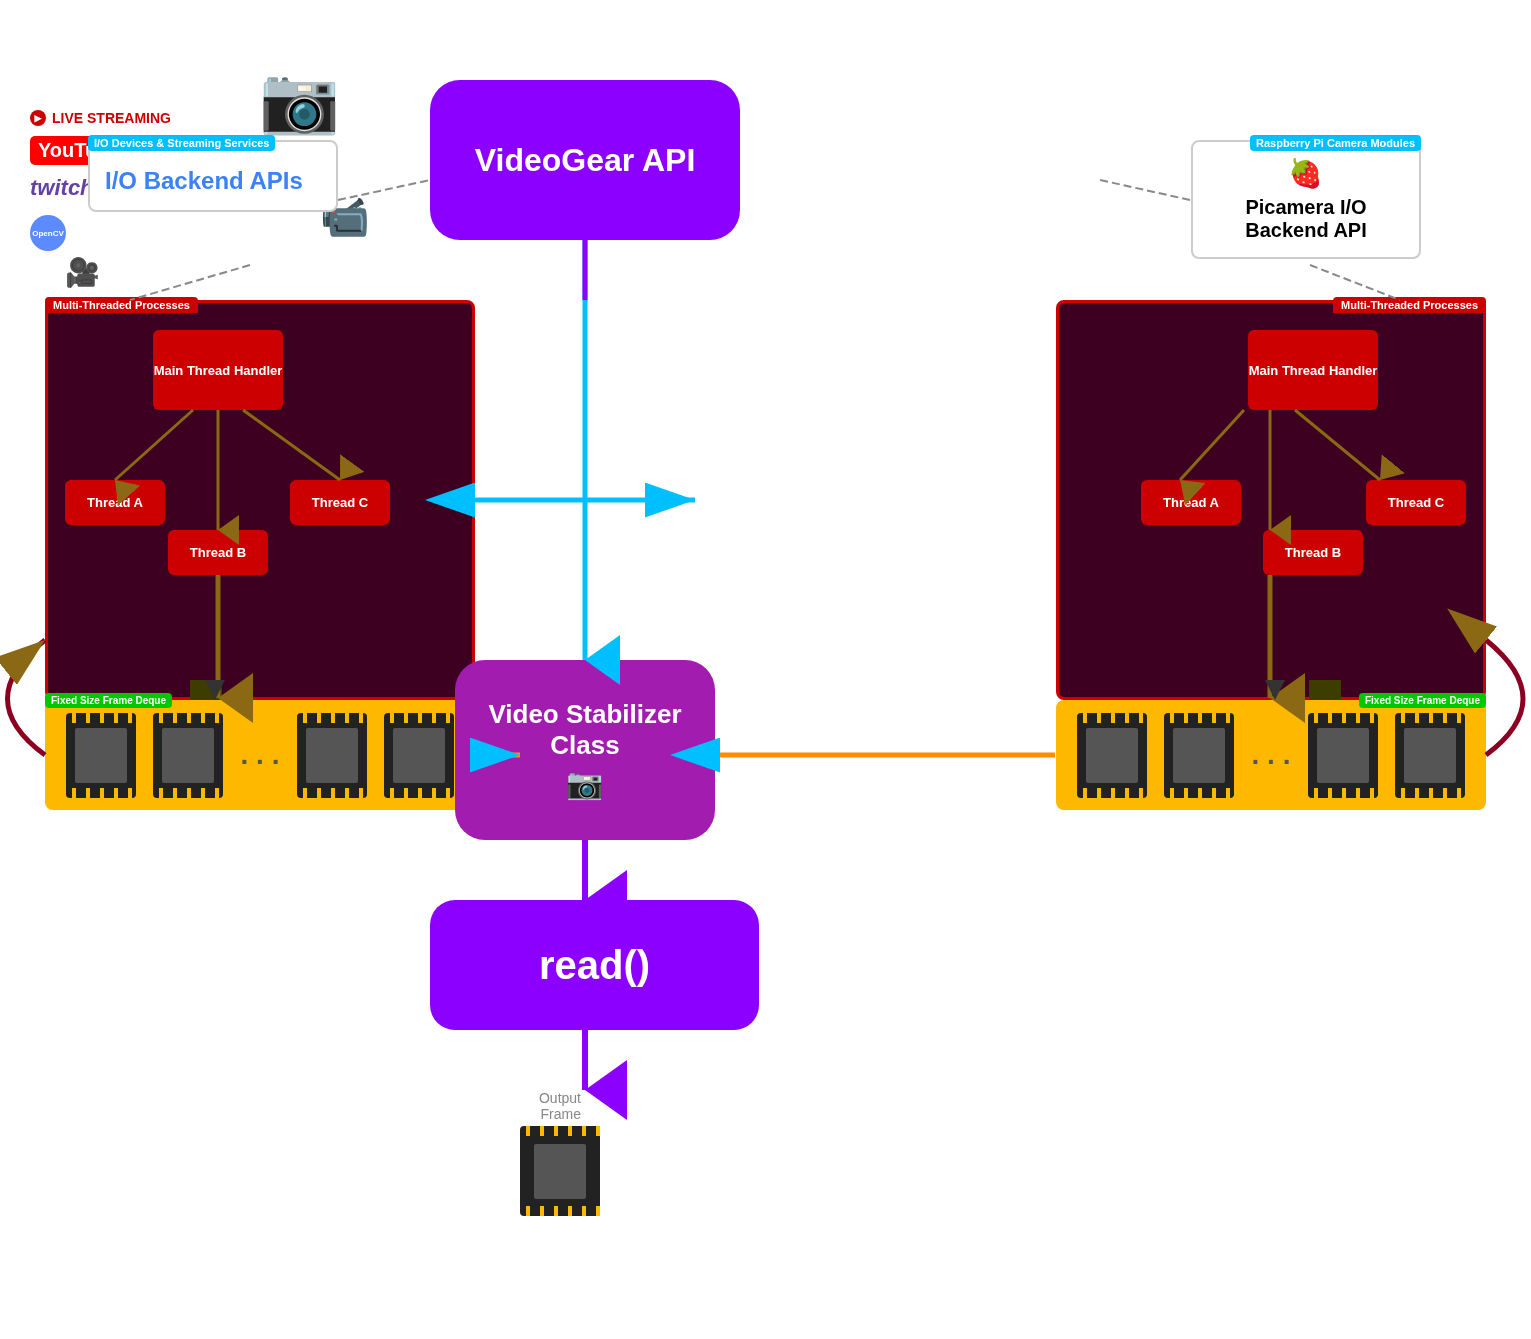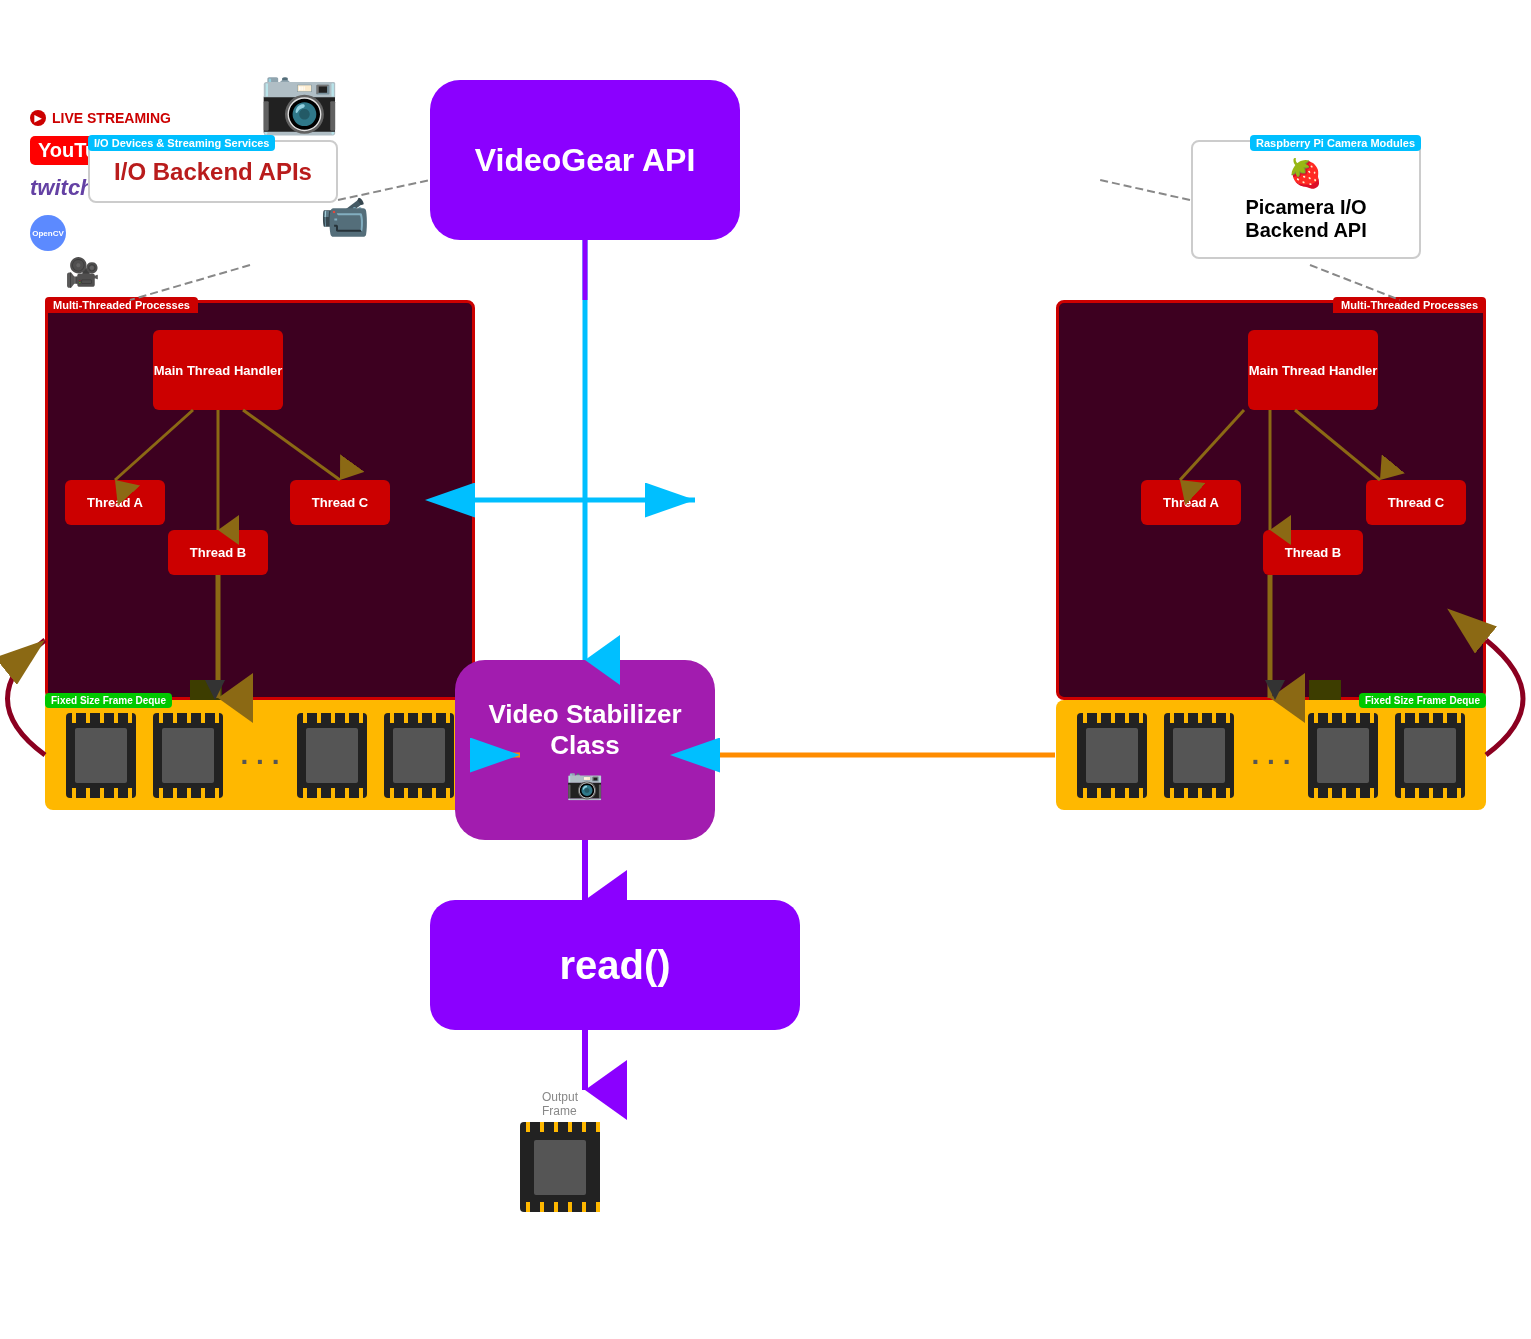--- a/index.html
+++ b/index.html
@@ -56,23 +56,22 @@
       color: #fff;
       font-size: 11px;
       font-weight: bold;
       padding: 2px 6px;
       border-radius: 4px;
       z-index: 11;
     }
     .io-backend-left .title {
       font-size: 24px;
       font-weight: bold;
-      color: #b91c1c;
-      margin-top: 1px;
-      text-align: center;
+      color: #3b82f6;
+      margin-top: 10px;
     }
 
     
     .picamera-box {
       position: absolute;
       right: 110px;
       top: 140px;
       width: 230px;
       background: #fff;
       border: 2px solid #ccc;
@@ -336,21 +335,21 @@
       font-size: 26px;
       font-weight: bold;
       z-index: 15;
     }
 
     
     .read-box {
       position: absolute;
       left: 430px;
       top: 900px;
-      width: 370px;
+      width: 329px;
       height: 130px;
       background: #8B00FF;
       border-radius: 25px;
       display: flex;
       align-items: center;
       justify-content: center;
       color: #fff;
       font-size: 40px;
       font-weight: bold;
       z-index: 10;
@@ -622,21 +621,21 @@
       <div>Video Stabilizer Class</div>
       <div style="font-size:30px; margin-top:5px;">📷</div>
     </div>
   </div>
 
   <div class="read-box">
     <span>read()</span>
   </div>
 
   <div class="output-frame-area">
-    <div style="font-size:12px; color:#888; text-align:left;">Output<br>Frame</div>
+    <div style="font-size:14px; color:#888; text-align:right;">Output<br>Frame</div>
     <div class="film-frame" style="width:80px; height:90px;">
       <div class="film-frame-inner"></div>
     </div>
   </div>
 
   <div class="strip-arrow-left"></div>
   <div class="strip-arrow-right"></div>
 
   <svg class="arrows-svg">
 

